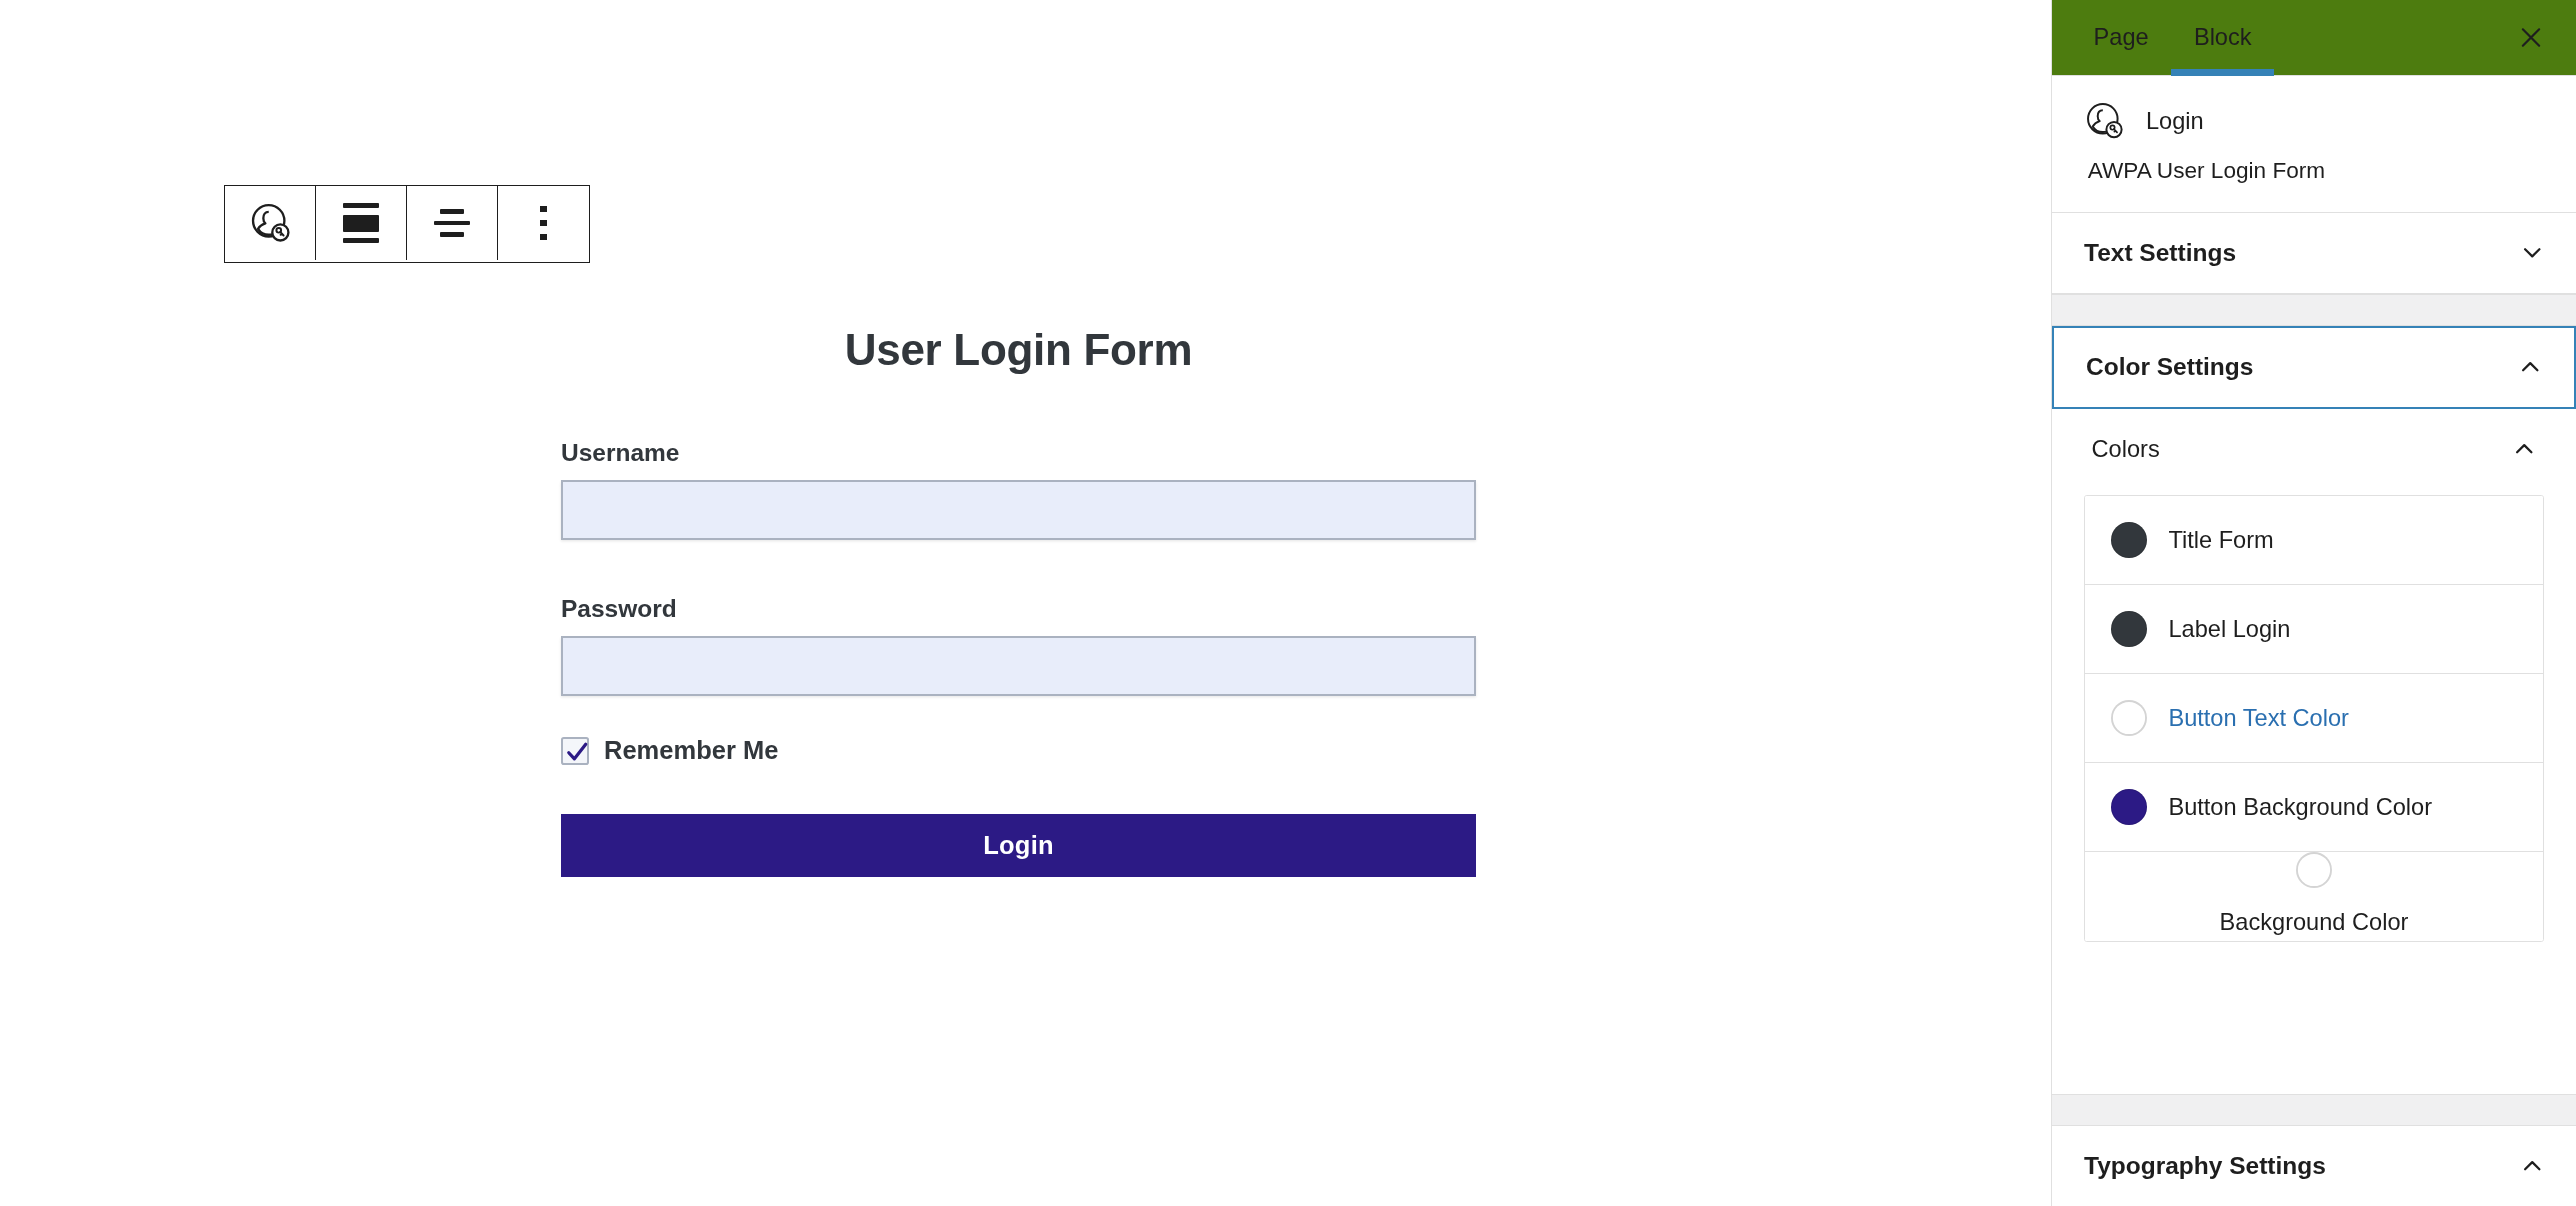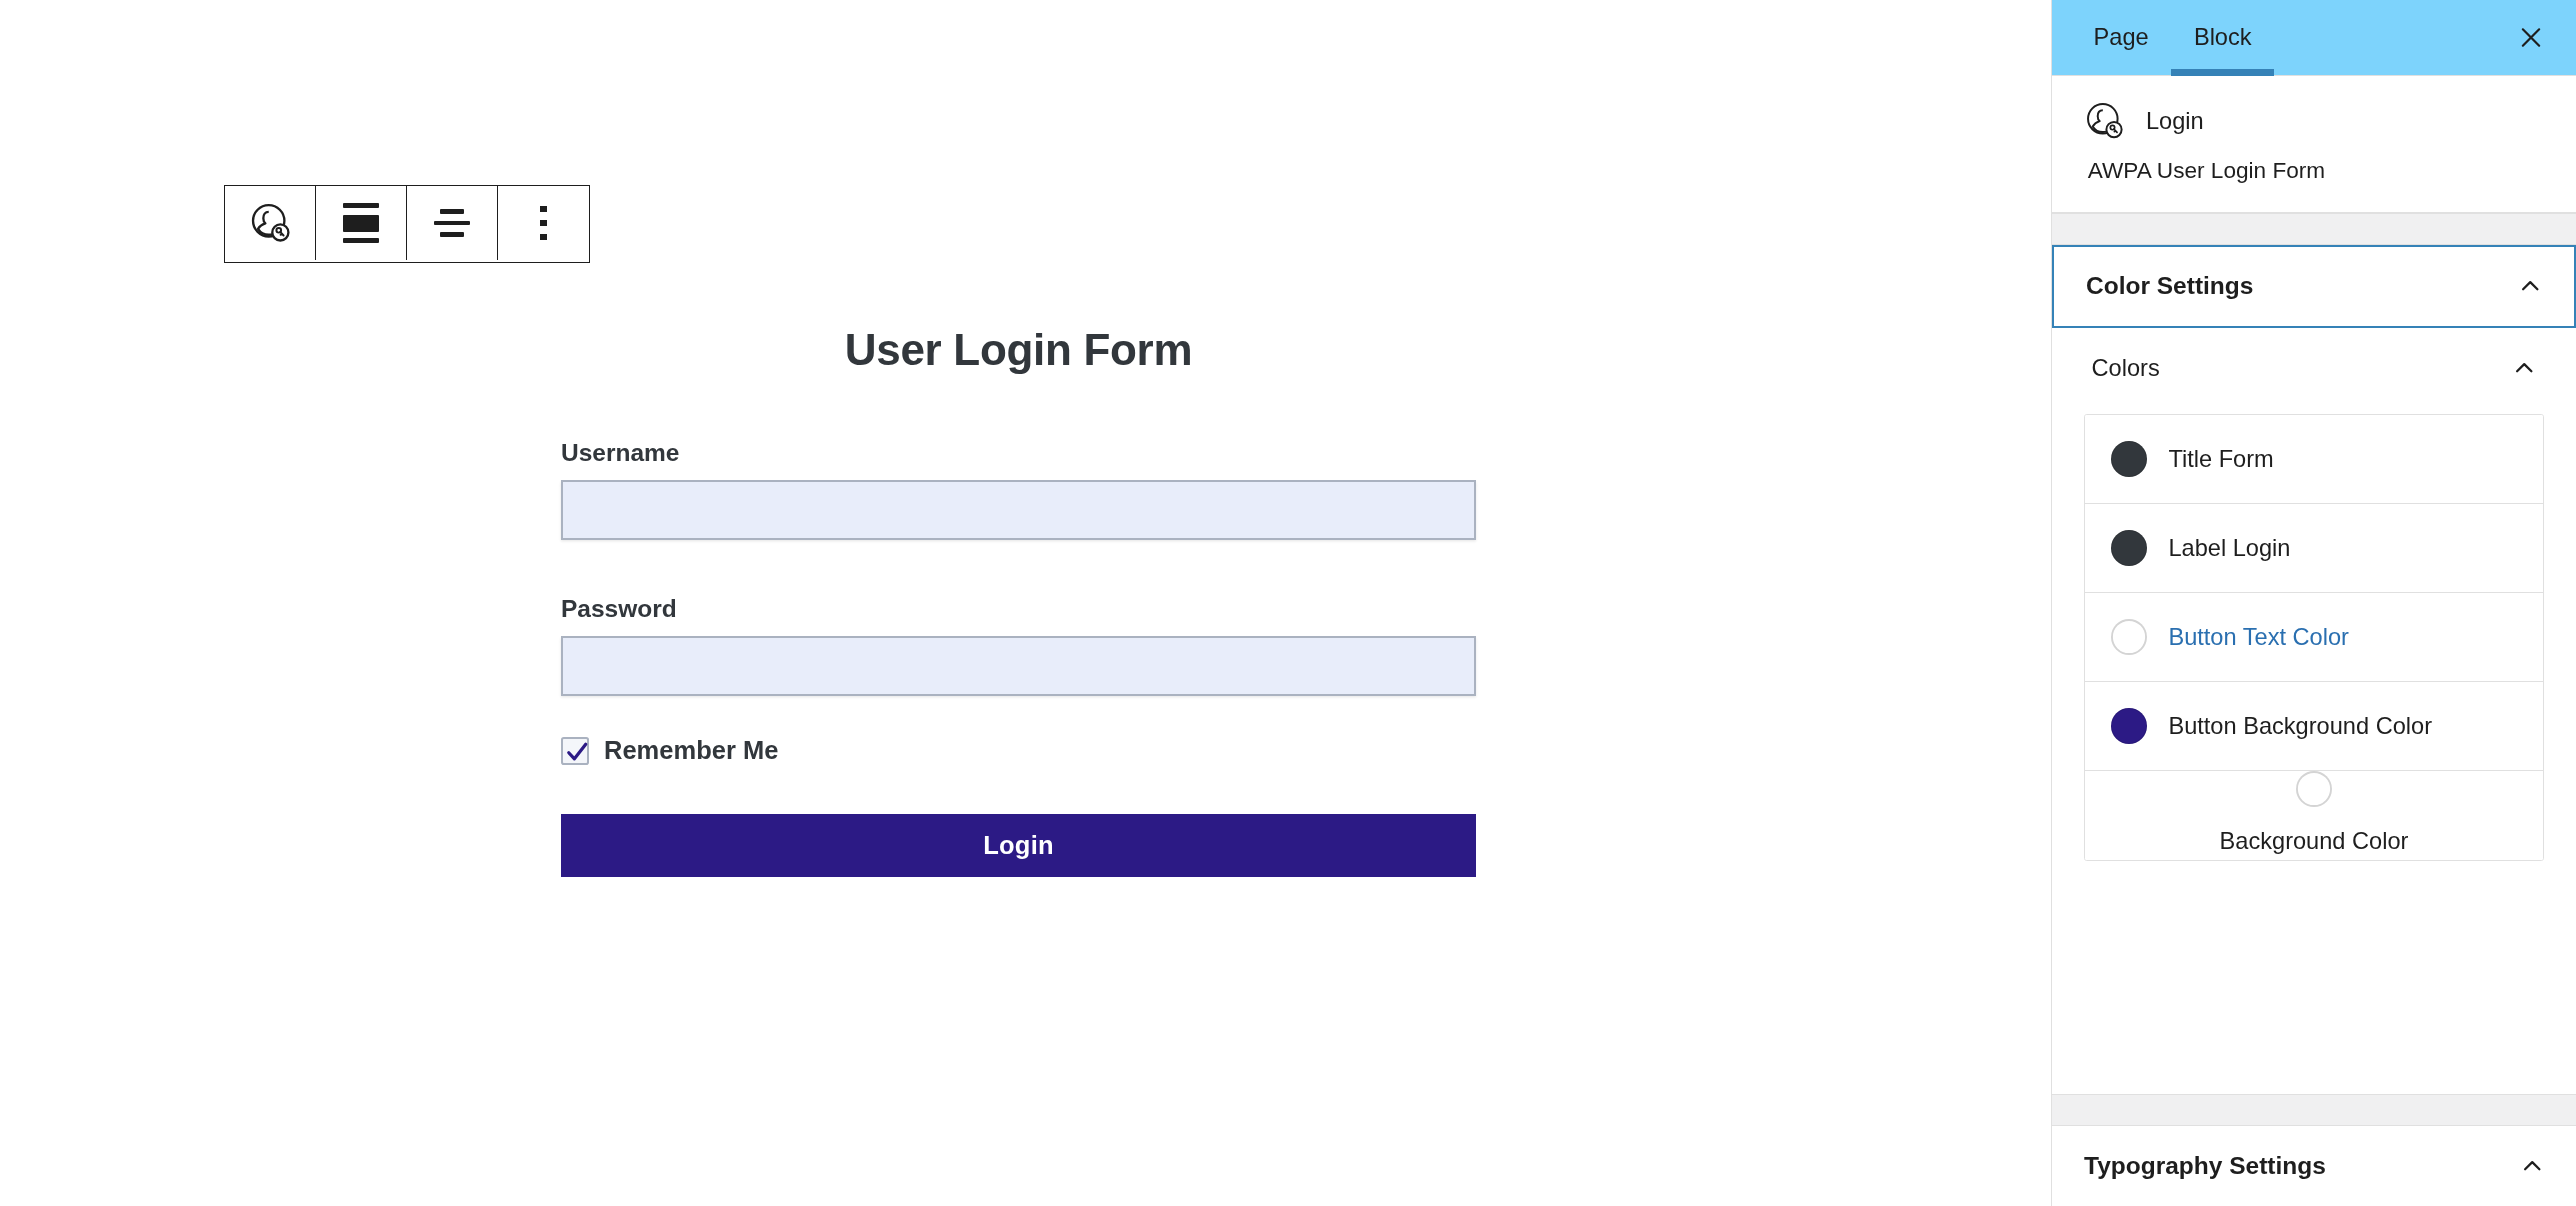--- a/index.html
+++ b/index.html
@@ -154,21 +154,21 @@
     flex-direction: column;
   }
 
   .sb-tabs {
     height: 76px;
     border-bottom: 0.9px solid #e0e0e0;
     display: flex;
     align-items: stretch;
     position: relative;
     flex: none;
-    background: #7dd3fc;
+    background: #4d7c0f;
   }
   .sb-tab {
     padding: 0 22.6px;
     display: flex;
     align-items: center;
     font-size: 23.6px;
     color: #1e1e1e;
     cursor: pointer;
     position: relative;
     height: 100%;
@@ -370,20 +370,26 @@
                    2.6 4.2 6.7 6.3 11.3 6.3 1.2 0 2.4-.2 3.6-.5" fill="none" stroke="#1e1e1e" stroke-width="2.2" stroke-linejoin="round"></path>
           <circle cx="33.5" cy="33" r="8.5" fill="#ffffff" stroke="#1e1e1e" stroke-width="2.2"></circle>
           <circle cx="31.8" cy="30.8" r="2.4" fill="none" stroke="#1e1e1e" stroke-width="1.9"></circle>
           <path d="M33.4 32.5 L36.9 36.2 M35.1 34.2 L33.9 35.4" stroke="#1e1e1e" stroke-width="1.9" stroke-linecap="round"></path>
         </svg>
         <span class="bi-title">Login</span>
       </div>
       <div class="bi-desc">AWPA User Login Form</div>
     </div>
 
+    <div class="panel-header">
+      <span>Text Settings</span>
+      <svg class="chev" viewBox="0 0 24 24">
+        <path d="M5 9 L12 16 L19 9" fill="none" stroke="#1e1e1e" stroke-width="2.2" stroke-linecap="round" stroke-linejoin="round"></path>
+      </svg>
+    </div>
 
     <div class="spacer-band"></div>
 
     <div class="panel-header focused">
       <span>Color Settings</span>
       <svg class="chev" viewBox="0 0 24 24">
         <path d="M5 15 L12 8 L19 15" fill="none" stroke="#1e1e1e" stroke-width="2.2" stroke-linecap="round" stroke-linejoin="round"></path>
       </svg>
     </div>
 

